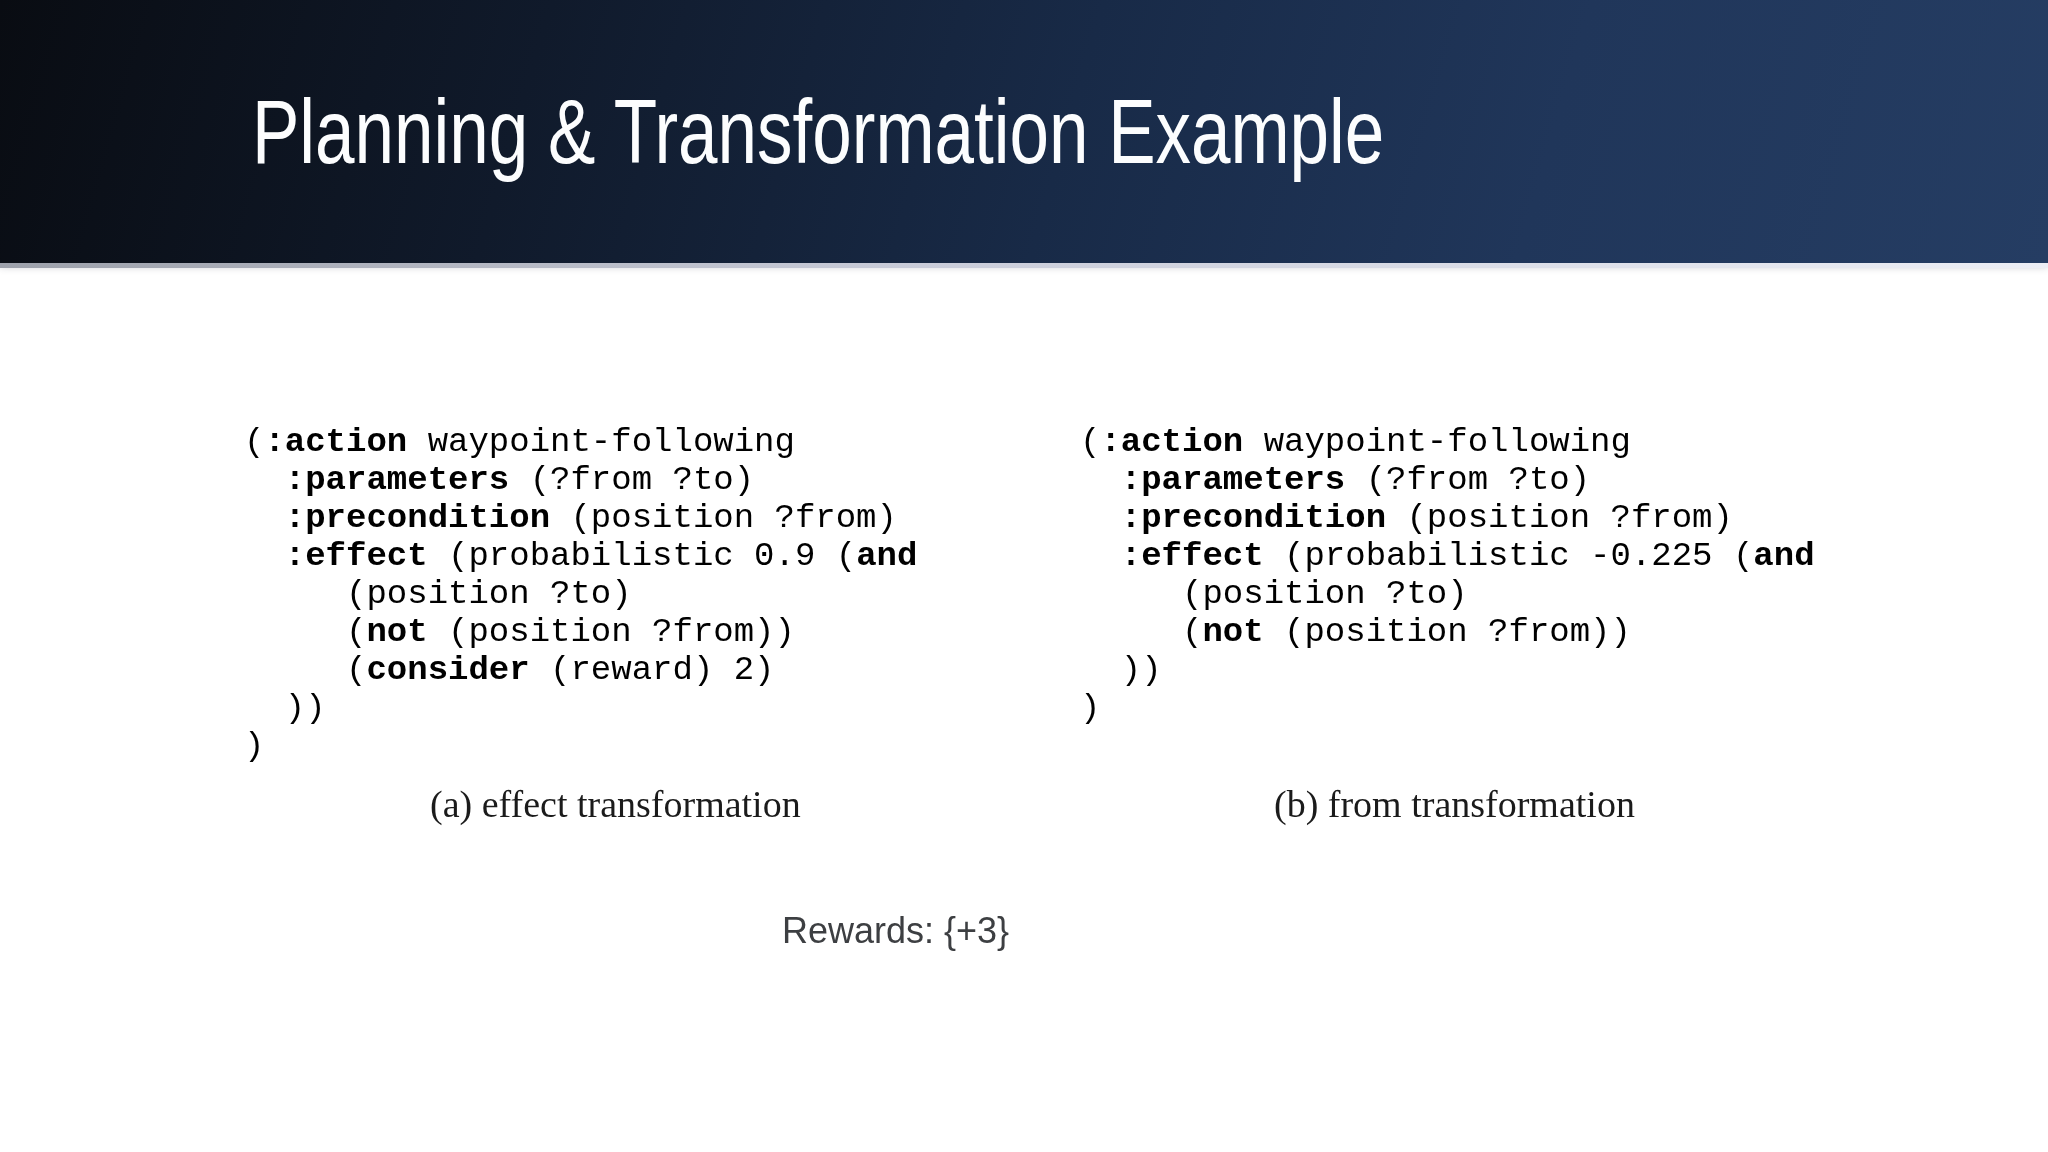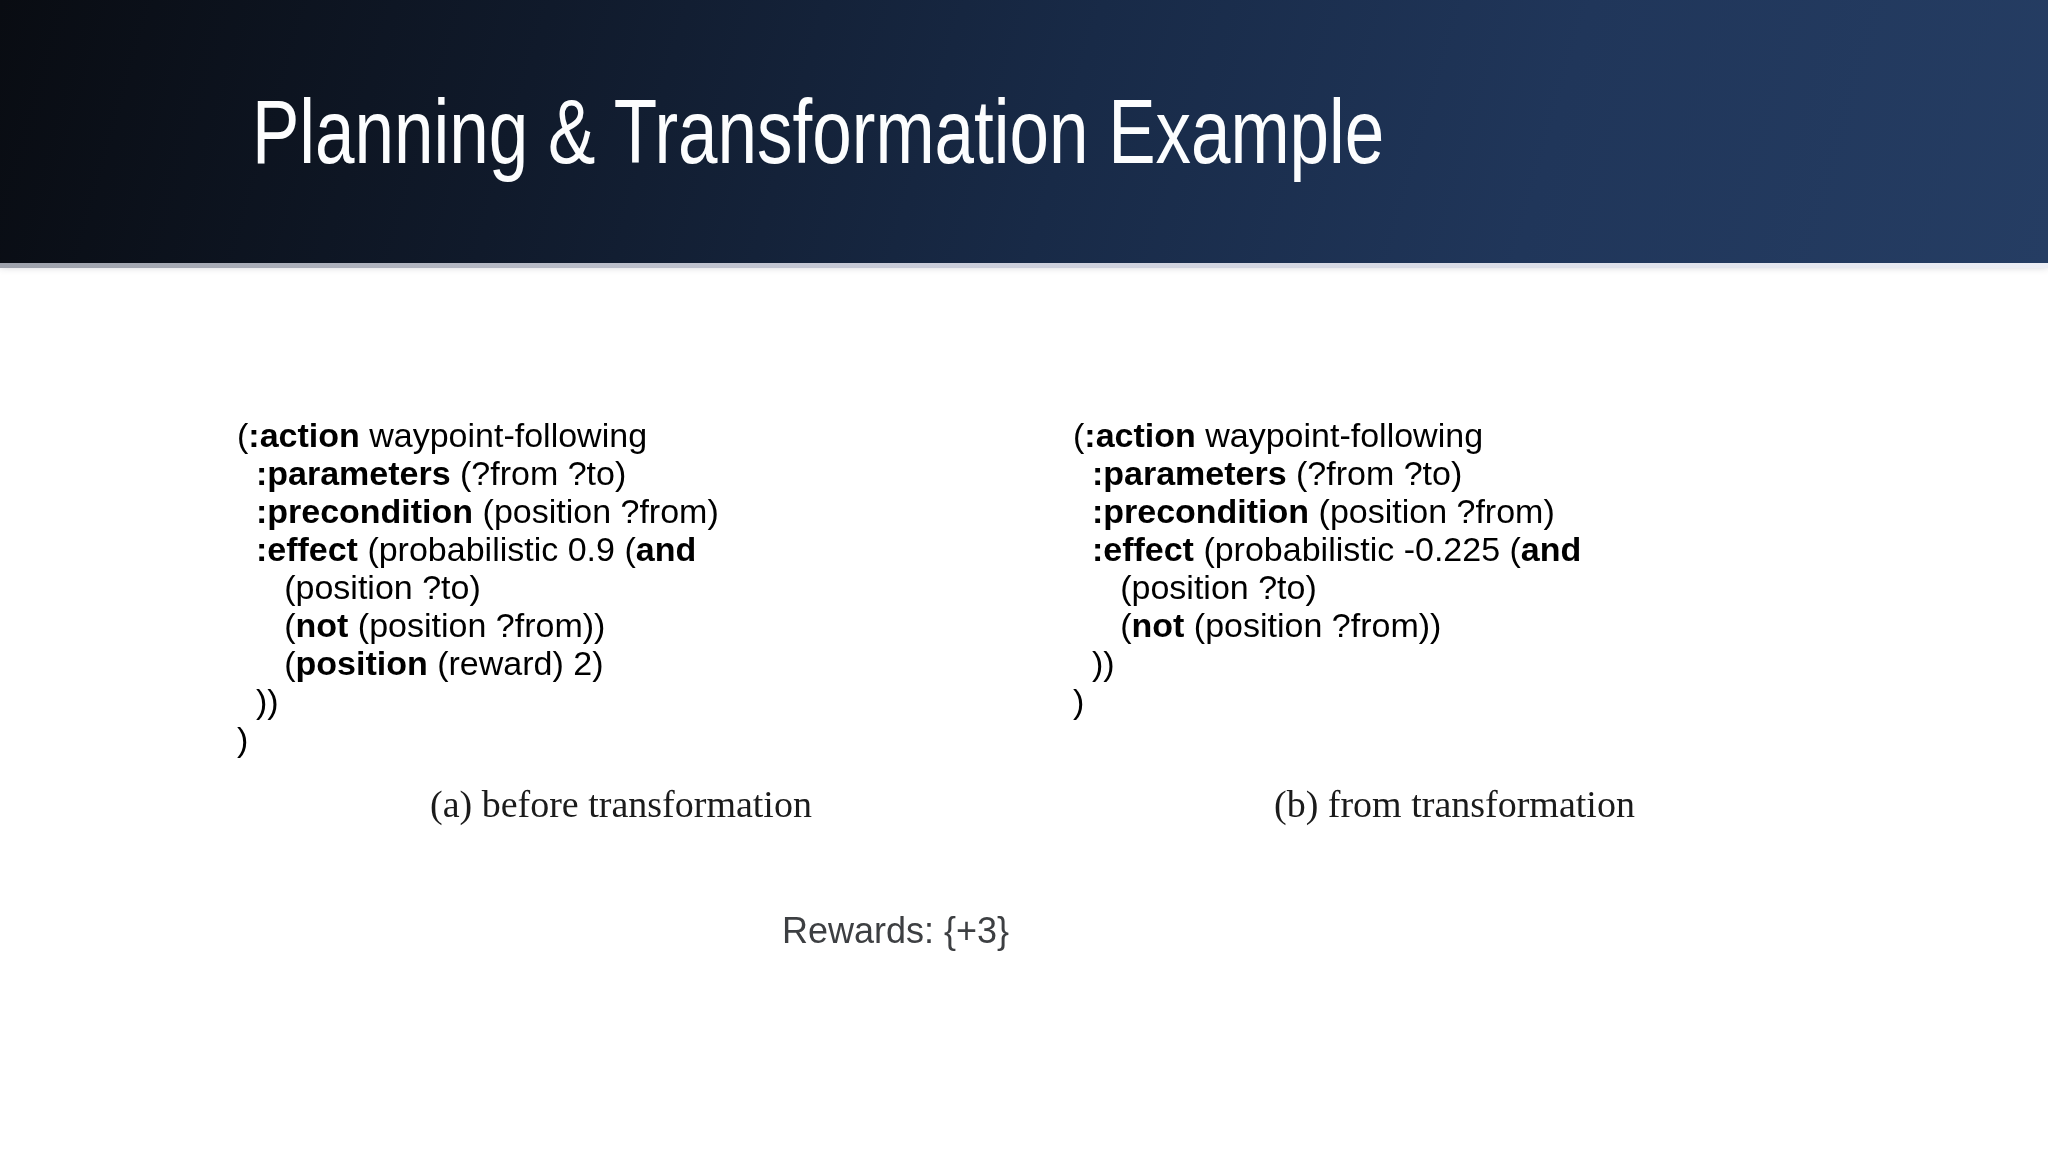--- a/index.html
+++ b/index.html
@@ -22,22 +22,22 @@
   }
   .title{
     position:absolute;left:252px;top:86px;margin:0;
     font-size:91px;line-height:1;font-weight:300;
     color:var(--c-title,#fcfdfe);
     transform:scaleX(.78);transform-origin:left top;
     white-space:nowrap;
   }
   .fig{display:contents;}
   .code{
-    position:absolute;margin:4px;
-    font-family:Liberation Sans, sans-serif;
+    position:absolute;margin:11px;
+    font-family:Liberation Mono, monospace;
     font-size:34px;line-height:38px;
     color:var(--c-code,#000000);
     white-space:pre;
   }
   .code b{font-weight:bold;}
   .code-a{left:233px;top:412px;}
   .code-b{left:1069px;top:412px;}
   .caption{
     position:absolute;
     font-family:"Liberation Serif",serif;
@@ -66,24 +66,24 @@
     <h1 class="title">Planning &amp; Transformation Example</h1>
   </header>
 
   <div class="fig">
     <pre class="code code-a">(<b>:action</b> waypoint-following
   <b>:parameters</b> (?from ?to)
   <b>:precondition</b> (position ?from)
   <b>:effect</b> (probabilistic 0.9 (<b>and</b>
      (position ?to)
      (<b>not</b> (position ?from))
-     (<b>position</b> (reward) 2)
+     (<b>consider</b> (reward) 2)
   ))
 )</pre>
-    <div class="caption caption-a">(a) before transformation</div>
+    <div class="caption caption-a">(a) effect transformation</div>
   </div>
 
   <div class="fig">
     <pre class="code code-b">(<b>:action</b> waypoint-following
   <b>:parameters</b> (?from ?to)
   <b>:precondition</b> (position ?from)
   <b>:effect</b> (probabilistic -0.225 (<b>and</b>
      (position ?to)
      (<b>not</b> (position ?from))
   ))

